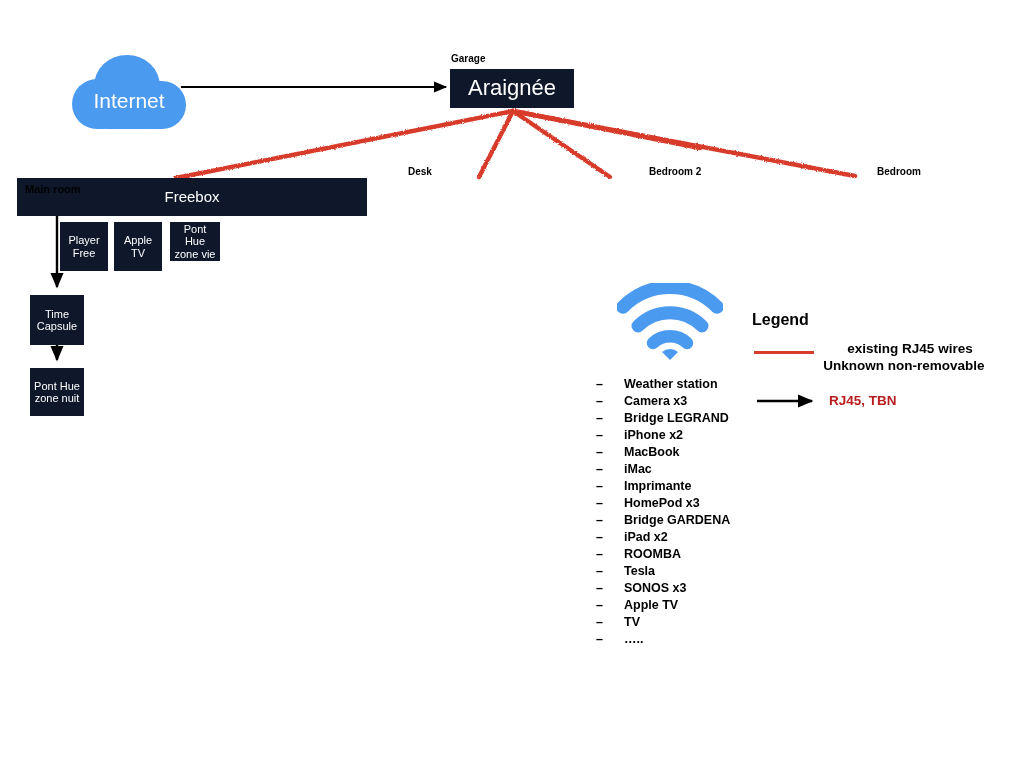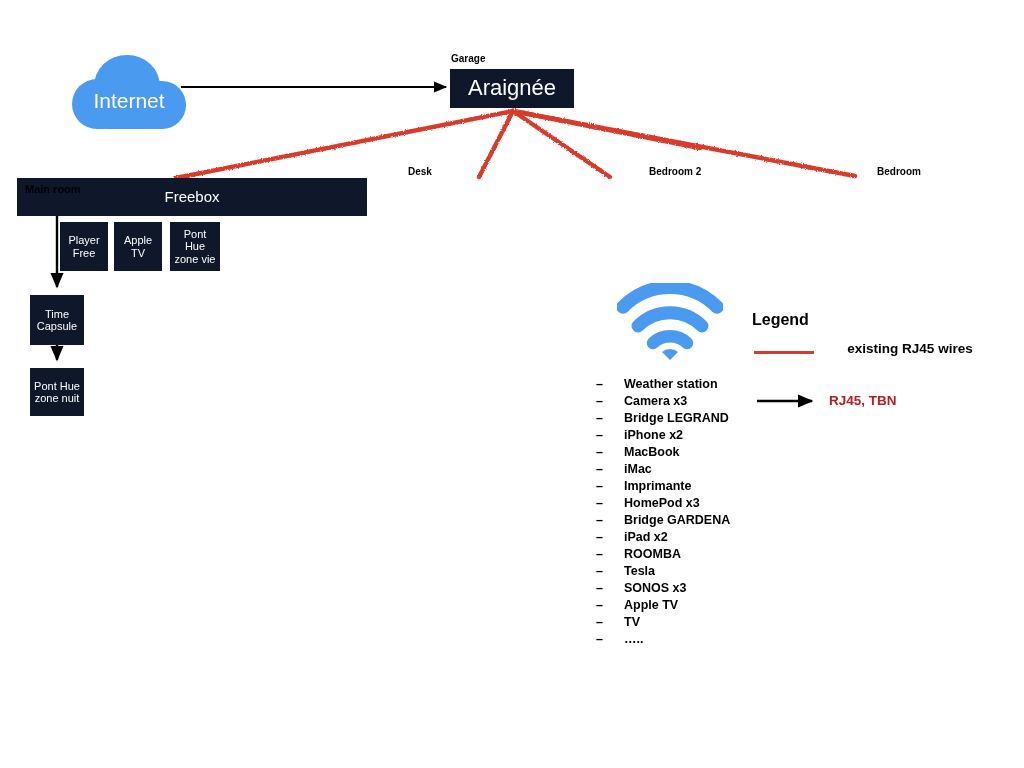--- a/index.html
+++ b/index.html
@@ -92,21 +92,21 @@
     left: 25px; top: 183px;
     font-size: 11px;
     font-weight: bold;
     color: #000000;
     z-index: 4;
   }
 
   
   #player-free   { left: 60px;  top: 222px; width: 48px; height: 49px; font-size: 11px; }
   #apple-tv      { left: 114px; top: 222px; width: 48px; height: 49px; font-size: 11px; }
-  #pont-hue-vie  { left: 170px; top: 222px; width: 50px; height: 49px; font-size: 11px; }
+  #pont-hue-vie  { left: 170px; top: 222px; width: 50px; height: 39px; font-size: 11px; }
   #time-capsule  { left: 30px;  top: 295px; width: 54px; height: 50px; font-size: 11px; }
   #pont-hue-nuit { left: 30px;  top: 368px; width: 54px; height: 48px; font-size: 11px; }
 
   
   .room-label {
     position: absolute;
     font-size: 10px;
     font-weight: bold;
     color: #000000;
     white-space: nowrap;
@@ -346,20 +346,21 @@
       <span class="device-dash">–</span>
       <span class="device-name">…..</span>
     </div>
   </div>
 
   <div id="legend">
     <div id="legend-title">Legend</div>
 
     <div id="legend-line-1"></div>
     <div id="legend-text-1">existing RJ45 wires</div>
+    <div id="legend-text-2">Unknown non-removable</div>
 
     <svg id="legend-arrow" width="70" height="14" viewBox="0 0 70 14">
       <defs>
         <marker id="arrowhead2" markerWidth="7" markerHeight="7" refX="6" refY="3.2" orient="auto" markerUnits="strokeWidth">
           <path d="M0,0.4 L6.6,3.2 L0,6 z" fill="#000000"></path>
         </marker>
       </defs>
       <line x1="1" y1="7" x2="56" y2="7" stroke="#000000" stroke-width="2.4" marker-end="url(#arrowhead2)"></line>
     </svg>
     <div id="legend-text-3">RJ45, TBN</div>

